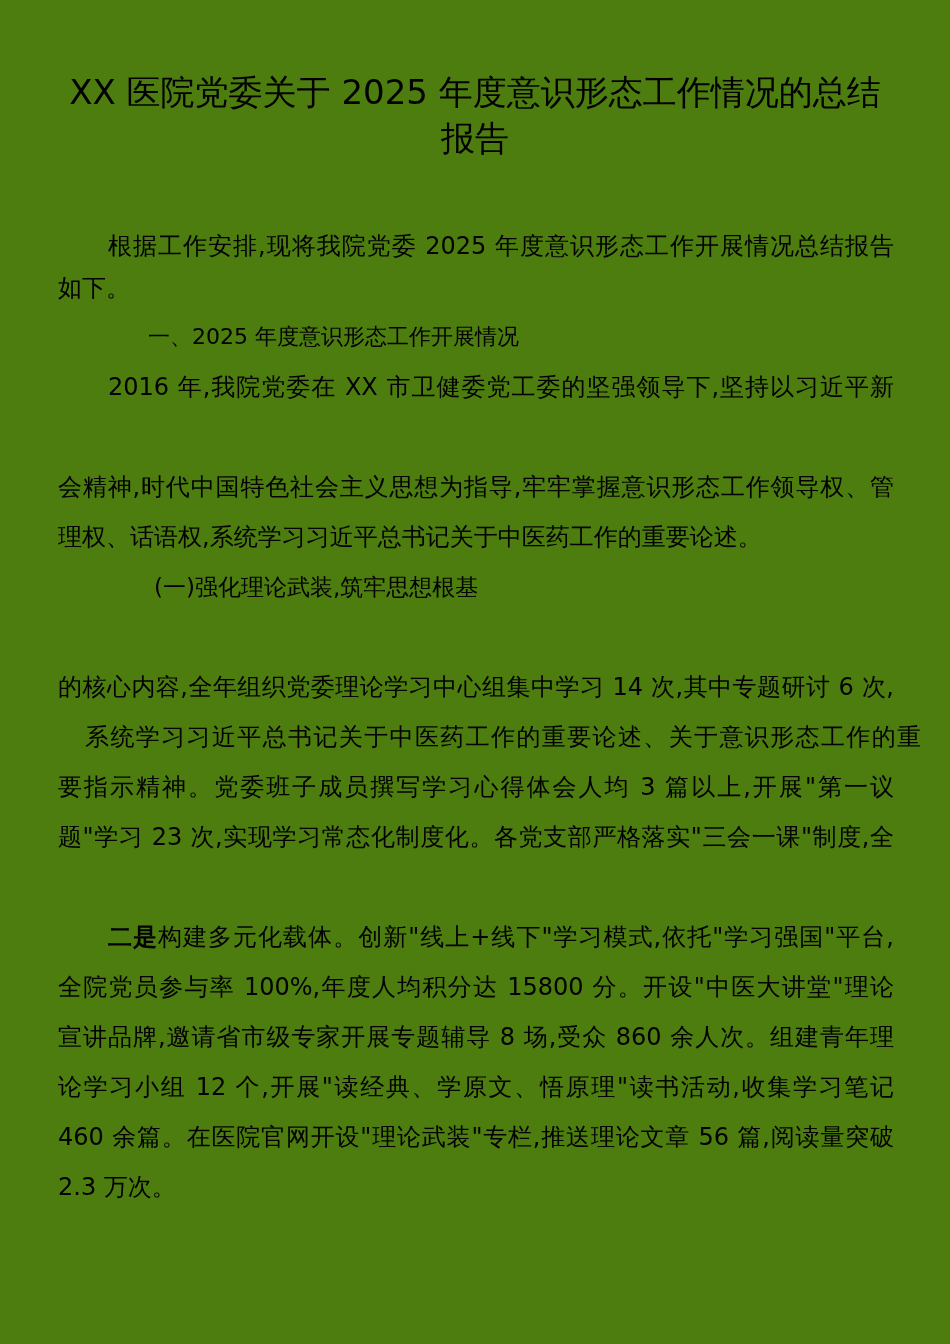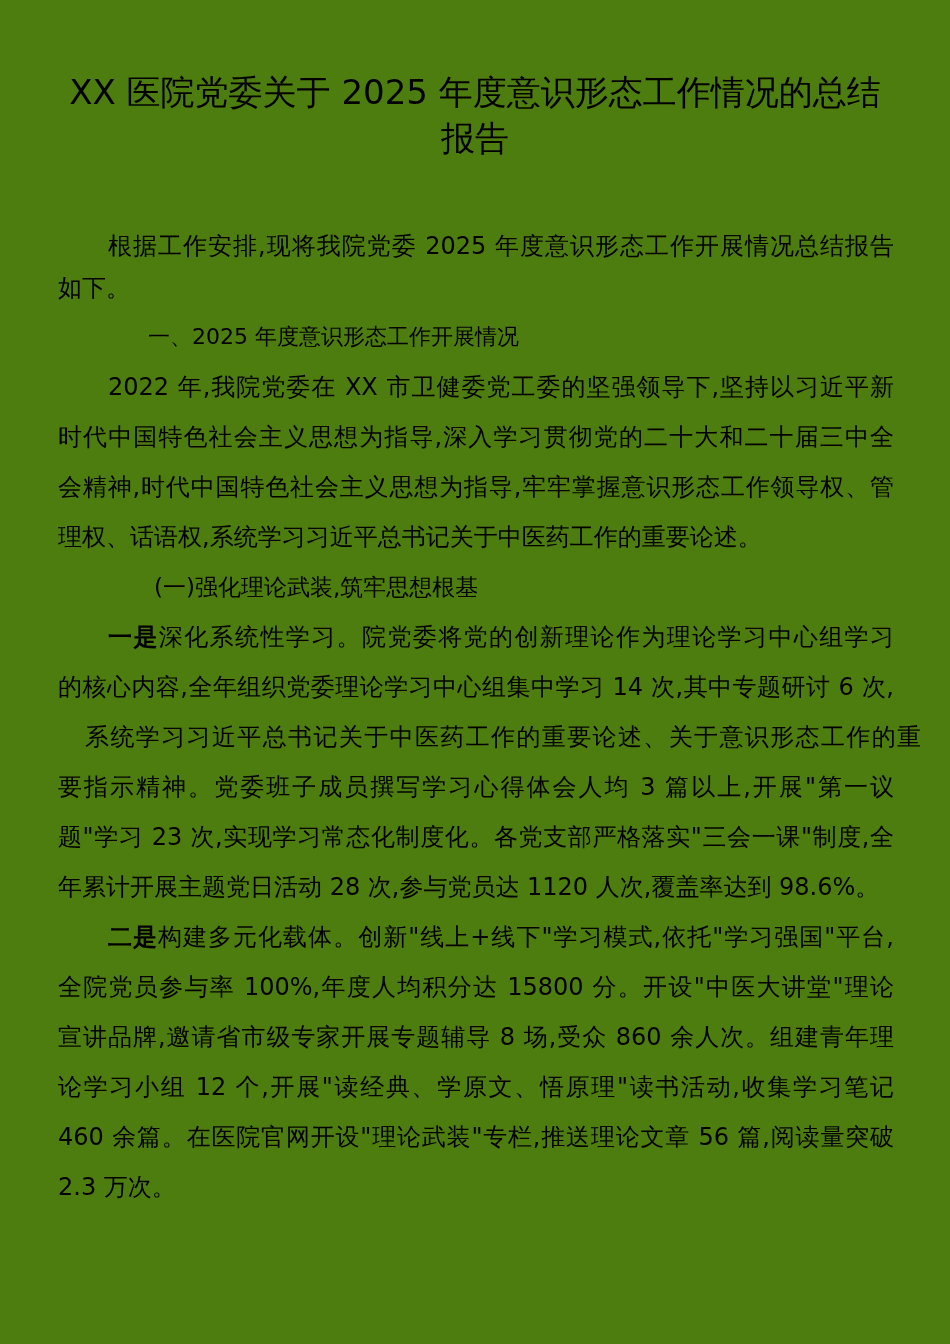--- a/index.html
+++ b/index.html
@@ -75,33 +75,30 @@
 <div class="page">
 
   <div class="title" style="top:70px;">XX 医院党委关于 2025 年度意识形态工作情况的总结</div>
   <div class="title" style="top:116px;">报告</div>
 
   <div class="line indent" style="top:223px;margin-top:8px;">根据工作安排,现将我院党委 2025 年度意识形态工作开展情况总结报告</div>
   <div class="line last" style="top:273px;">如下。</div>
 
   <div class="heading-line" style="top:322px;margin-left:40px;">一、2025 年度意识形态工作开展情况</div>
 
-  <div class="line indent" style="top:372px;">2022 年,我院党委在 XX 市卫健委党工委的坚强领导下,坚持以习近平新</div>
-  <div class="line" style="top:422px;">时代中国特色社会主义思想为指导,深入学习贯彻党的二十大和二十届三中全</div>
+  <div class="line indent" style="top:372px;">2016 年,我院党委在 XX 市卫健委党工委的坚强领导下,坚持以习近平新</div>
   <div class="line" style="top:472px;">会精神,时代中国特色社会主义思想为指导,牢牢掌握意识形态工作领导权、管</div>
   <div class="line last" style="top:522px;">理权、话语权,系统学习习近平总书记关于中医药工作的重要论述。</div>
 
   <div class="sub-heading-line" style="top:572px;">(一)强化理论武装,筑牢思想根基</div>
 
-  <div class="line indent" style="top:622px;"><b class="lead">一是</b><span>深化系统性学习。院党委将党的创新理论作为理论学习中心组学习</span></div>
   <div class="line" style="top:672px;">的核心内容,全年组织党委理论学习中心组集中学习 14 次,其中专题研讨 6 次,</div>
   <div class="line" style="top:722px;margin-left:27px;">系统学习习近平总书记关于中医药工作的重要论述、关于意识形态工作的重</div>
   <div class="line" style="top:772px;">要指示精神。党委班子成员撰写学习心得体会人均 3 篇以上,开展"第一议</div>
   <div class="line" style="top:822px;">题"学习 23 次,实现学习常态化制度化。各党支部严格落实"三会一课"制度,全</div>
-  <div class="line last" style="top:872px;">年累计开展主题党日活动 28 次,参与党员达 1120 人次,覆盖率达到 98.6%。</div>
 
   <div class="line indent" style="top:922px;"><b class="lead">二是</b><span>构建多元化载体。创新"线上+线下"学习模式,依托"学习强国"平台,</span></div>
   <div class="line" style="top:972px;">全院党员参与率 100%,年度人均积分达 15800 分。开设"中医大讲堂"理论</div>
   <div class="line" style="top:1022px;">宣讲品牌,邀请省市级专家开展专题辅导 8 场,受众 860 余人次。组建青年理</div>
   <div class="line" style="top:1072px;">论学习小组 12 个,开展"读经典、学原文、悟原理"读书活动,收集学习笔记</div>
   <div class="line" style="top:1122px;">460 余篇。在医院官网开设"理论武装"专栏,推送理论文章 56 篇,阅读量突破</div>
   <div class="line last" style="top:1172px;">2.3 万次。</div>
 
 </div>
 

